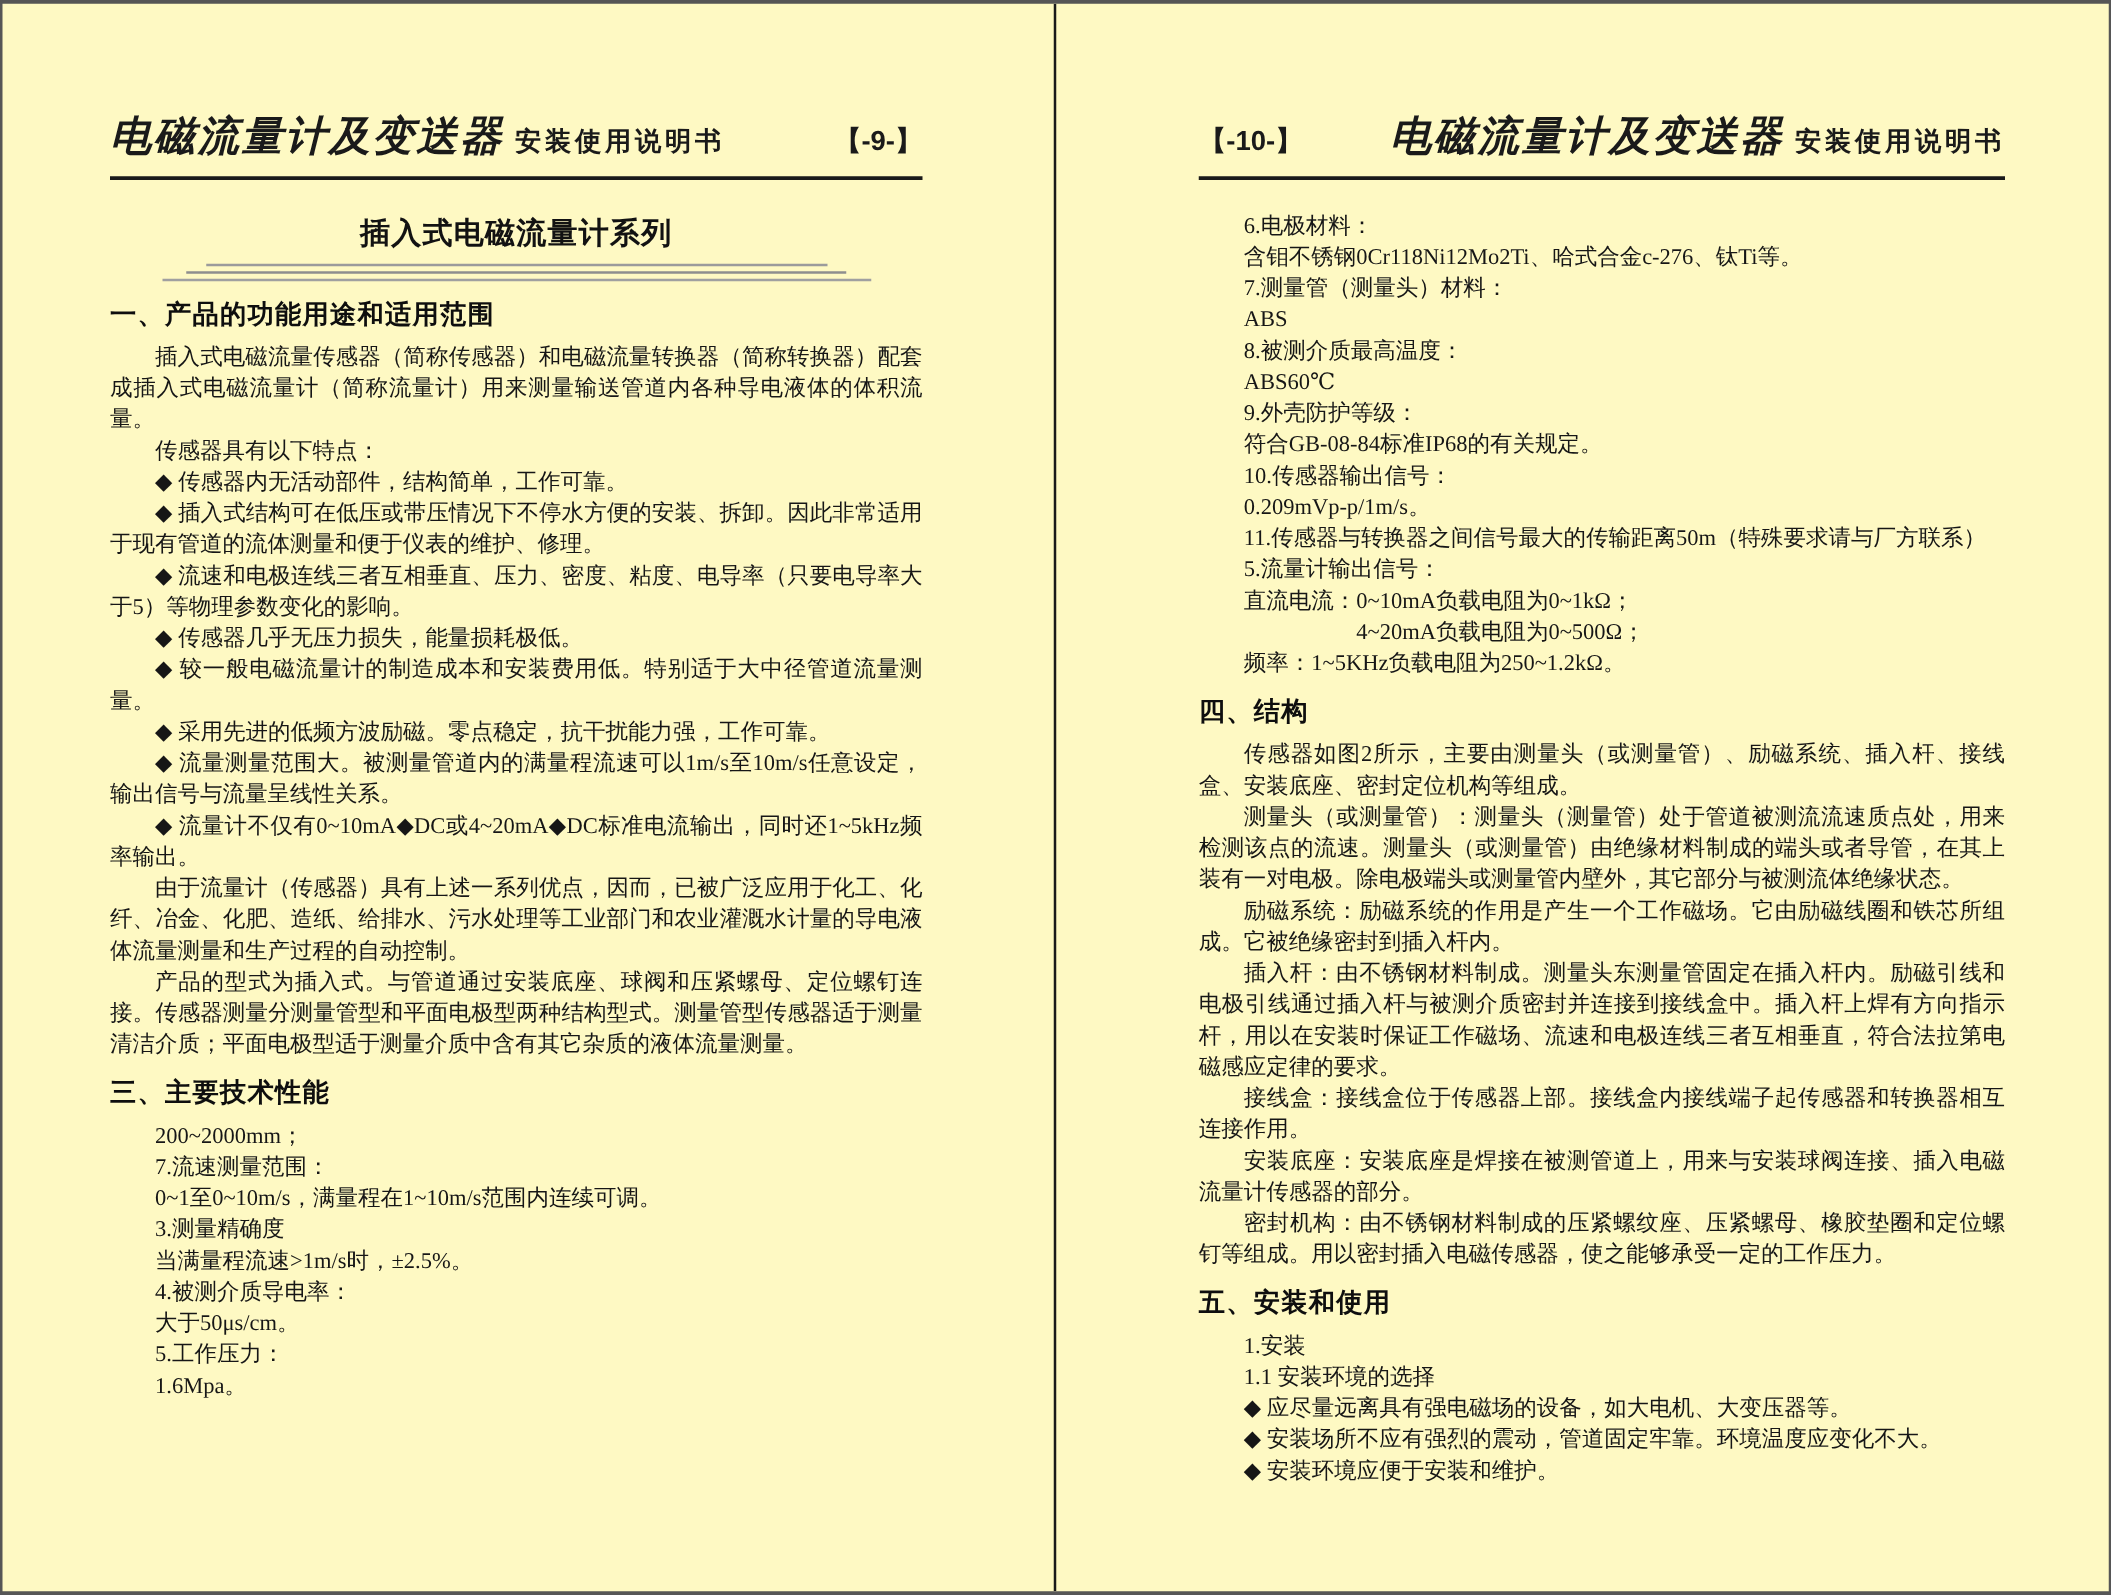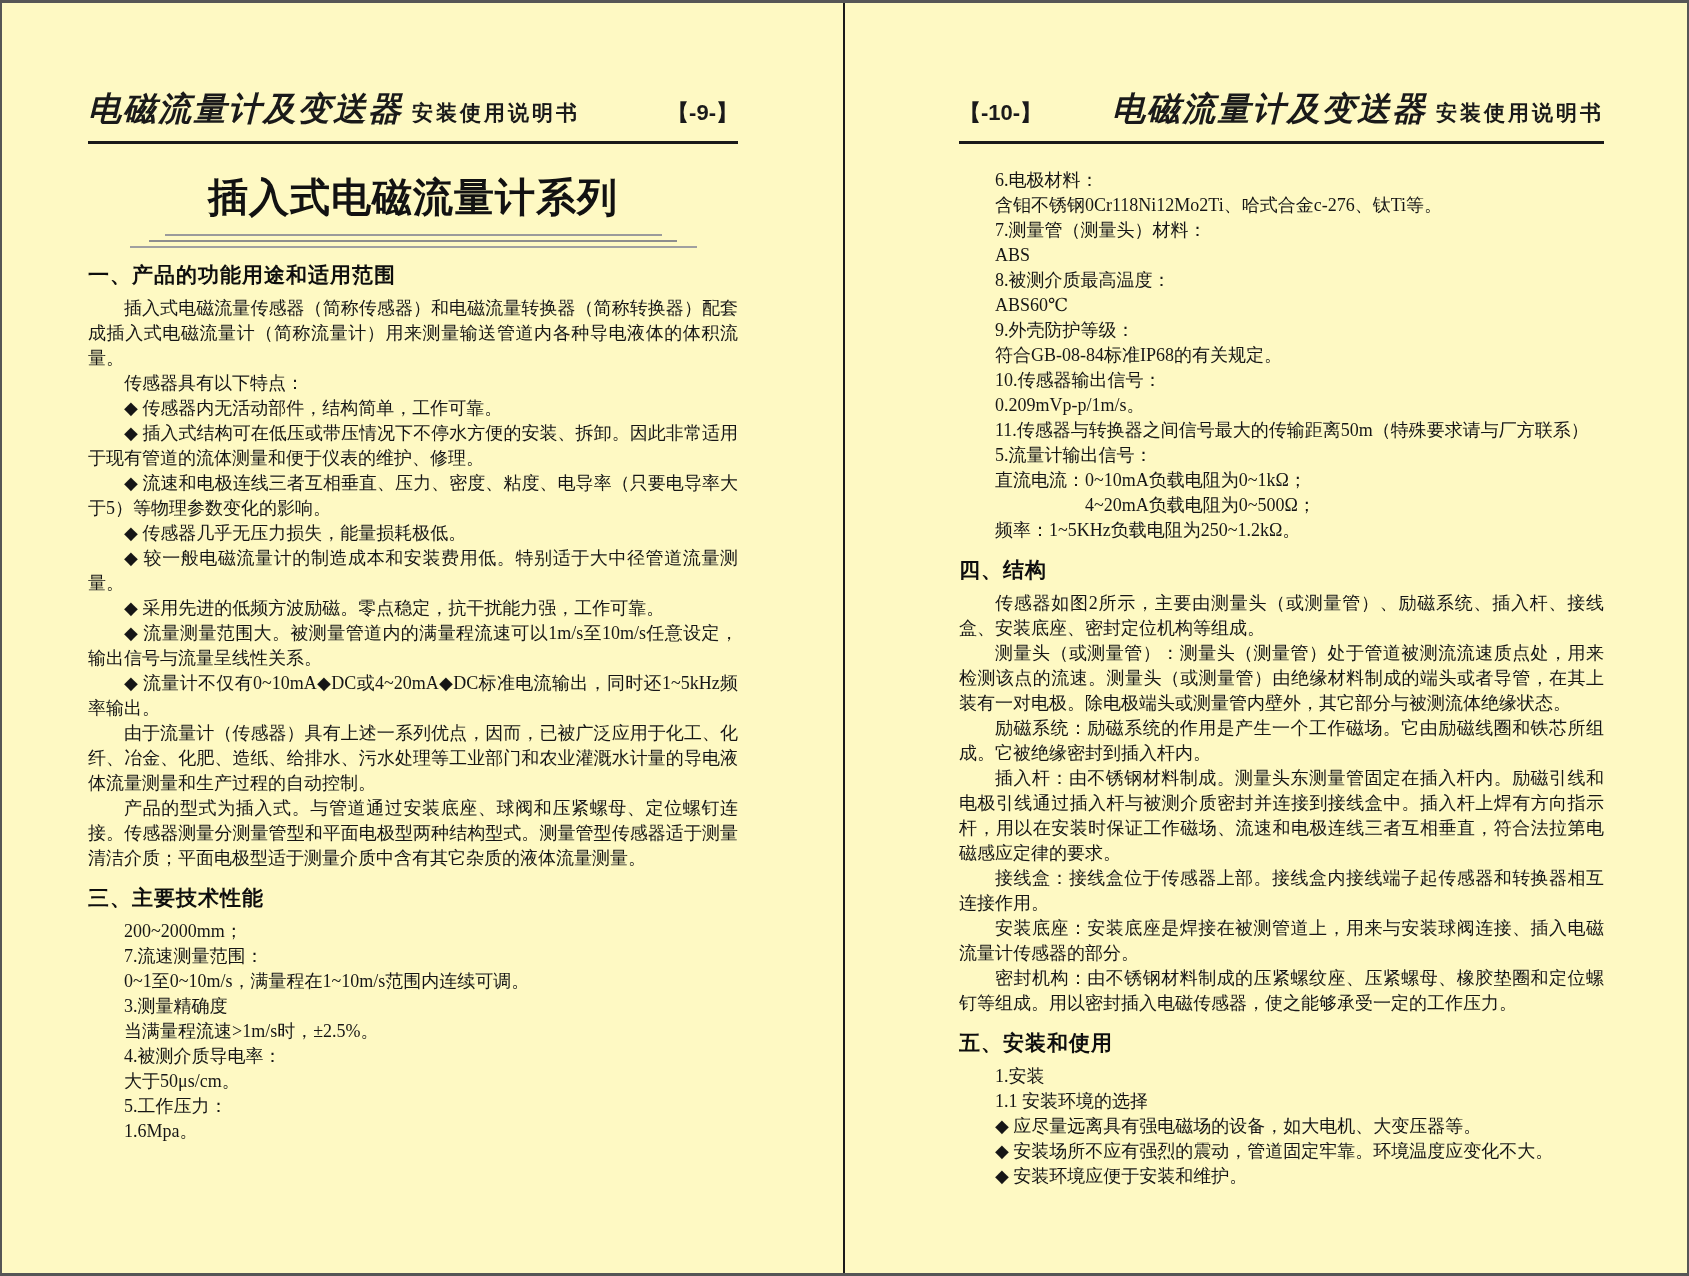--- a/index.html
+++ b/index.html
@@ -41,21 +41,21 @@
   .page-no{
     font-family:"Liberation Sans","DejaVu Sans",sans-serif;
     font-weight:bold;font-size:22px;white-space:nowrap;
   }
   .page-left .page-no{margin-left:auto;}
   .page-right .brand-wrap{margin-left:auto;display:flex;align-items:baseline;}
 
   .doc-title{
     margin:26px 0 0;text-align:center;
     font-family:"Liberation Serif","DejaVu Serif",serif;
-    font-weight:bold;font-size:40px;letter-spacing:1px;
+    font-weight:bold;font-size:24px;letter-spacing:1px;
     color:#121212;
   }
   .title-rules{margin-top:9px;}
   .tr{height:2px;background:var(--rule,#9b9b9b);}
   .tr1{width:497px;margin:0 auto;}
   .tr2{width:528px;margin:4px auto 0;background:#8e8e8e;}
   .tr3{width:567px;margin:4px auto 0;background:#a0a0a0;}
 
   .blocks{margin-top:2px;}
   .page-right .blocks{margin-top:24px;}

